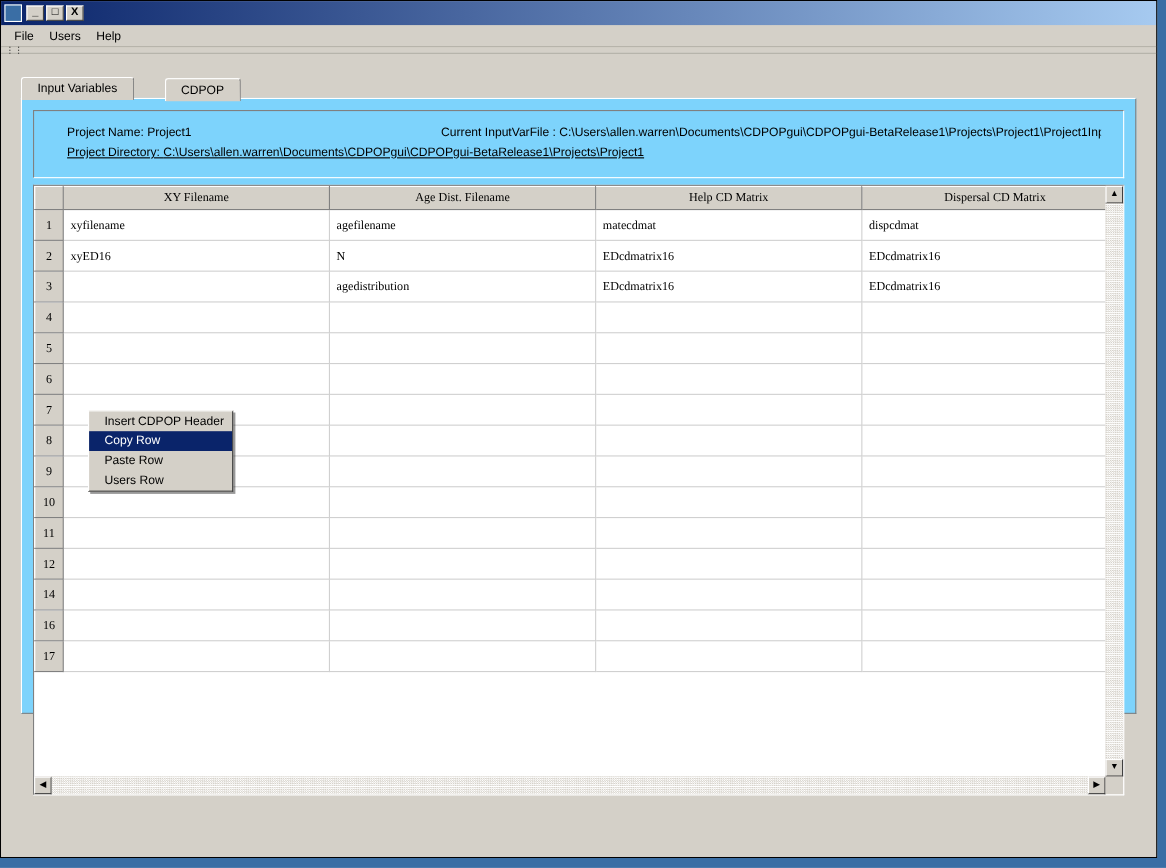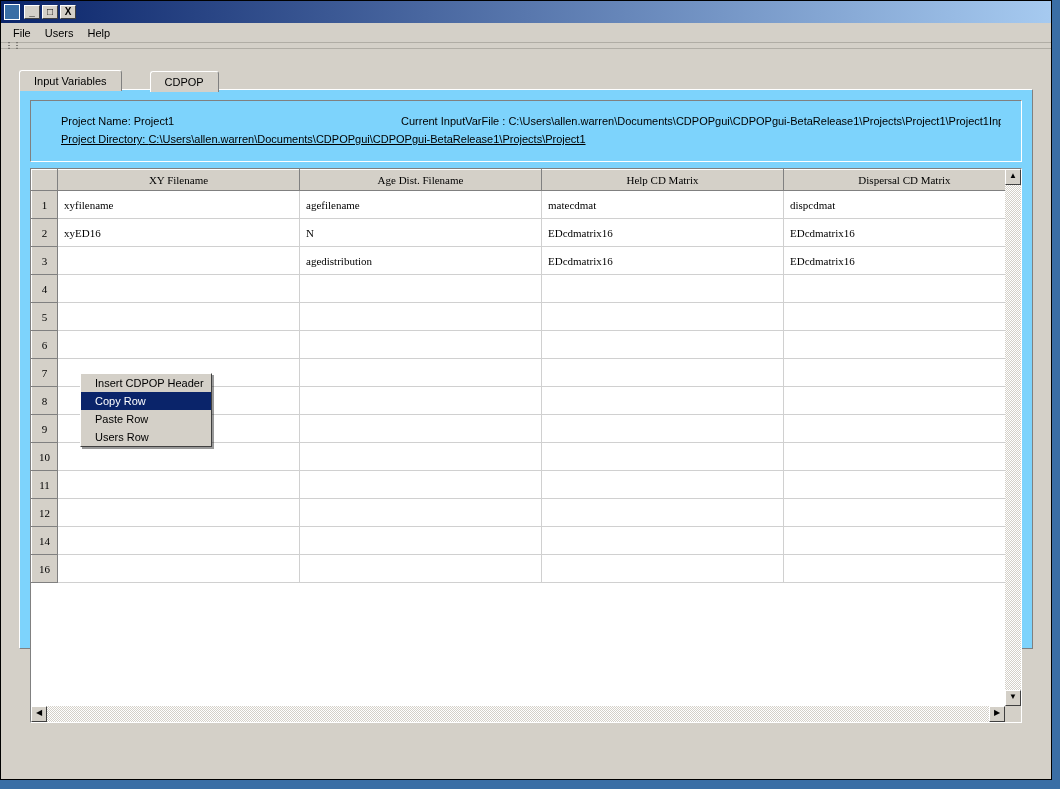--- a/index.html
+++ b/index.html
@@ -395,20 +395,27 @@
                   <td></td>
                   <td></td>
                 </tr>
                 <tr>
                   <td class="rowhdr">16</td>
                   <td></td>
                   <td></td>
                   <td></td>
                   <td></td>
                 </tr>
+                <tr>
+                  <td class="rowhdr">17</td>
+                  <td></td>
+                  <td></td>
+                  <td></td>
+                  <td></td>
+                </tr>
               </tbody>
           </table>
         </div>
         <div class="vscroll">
           <div class="sbtn">▲</div>
           <div class="strack"></div>
           <div class="sbtn">▼</div>
         </div>
         <div class="hscroll">
           <div class="sbtn">◀</div>

